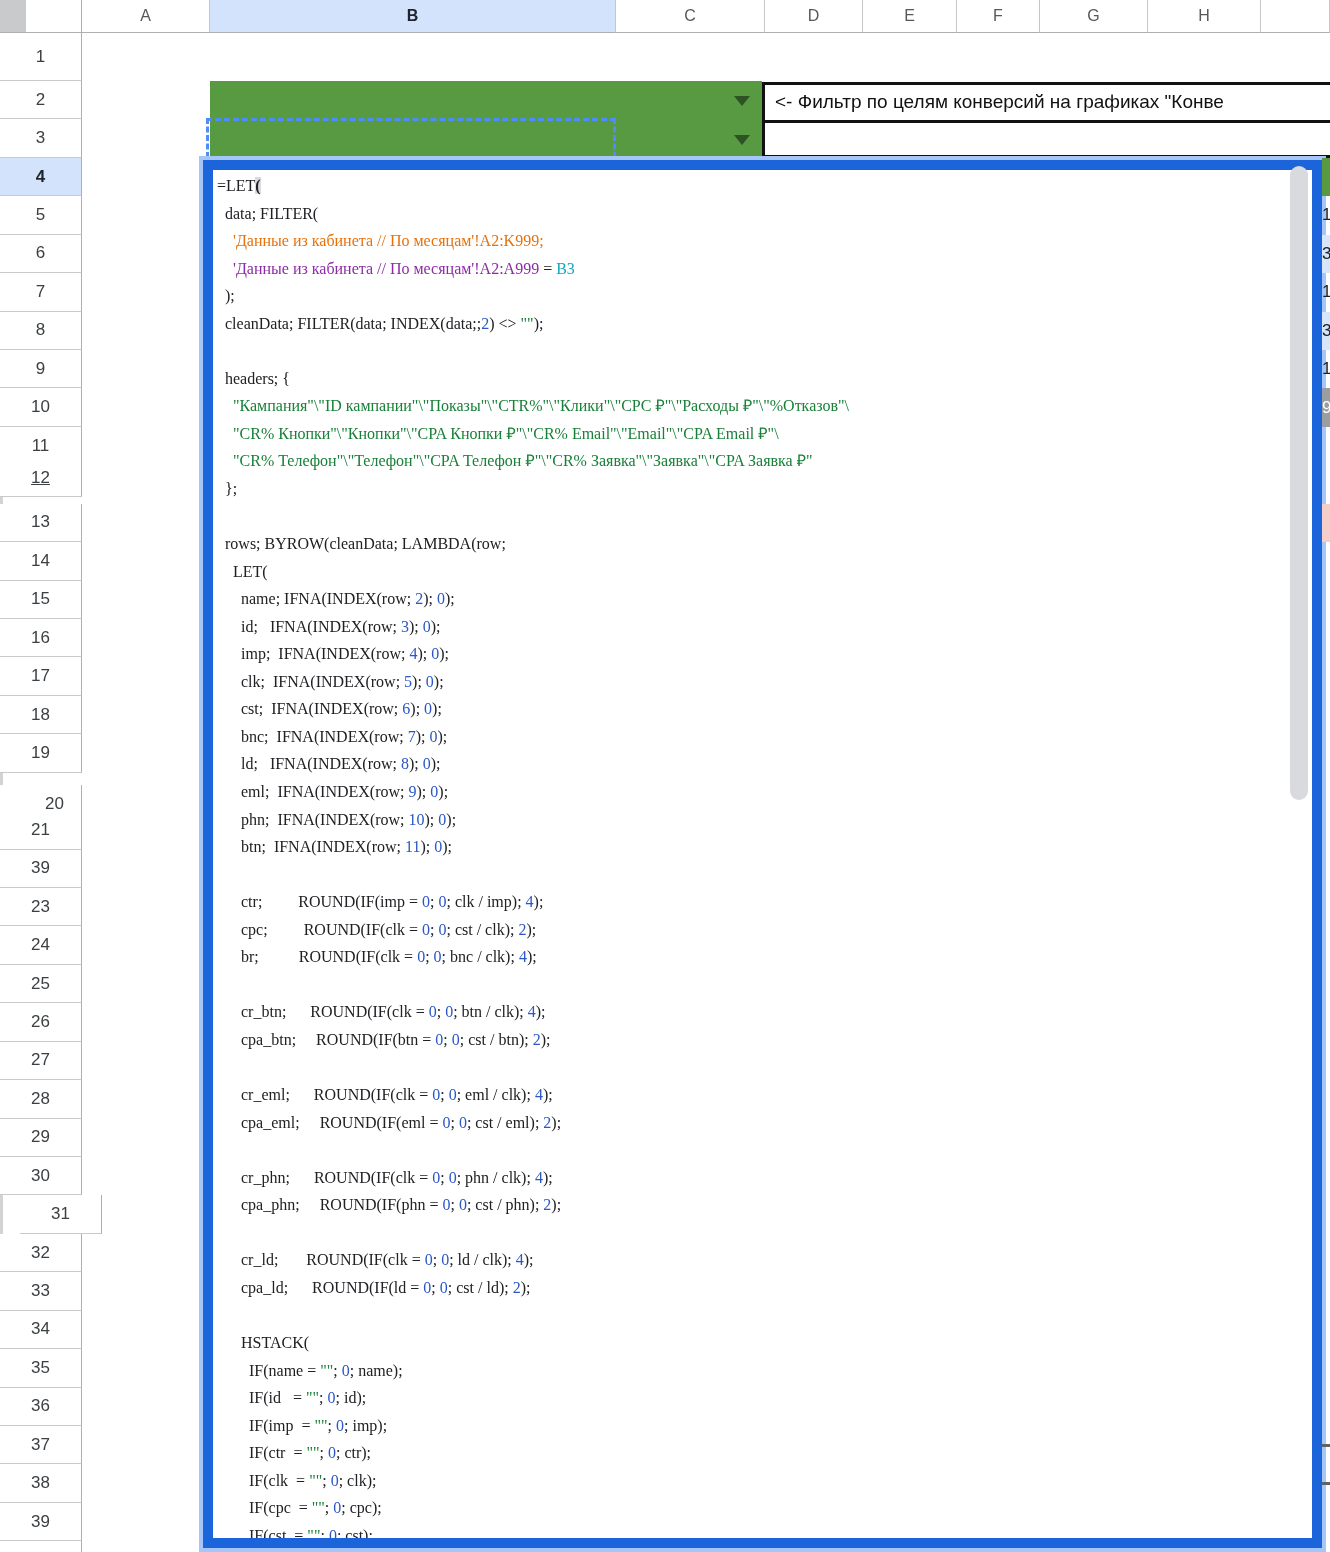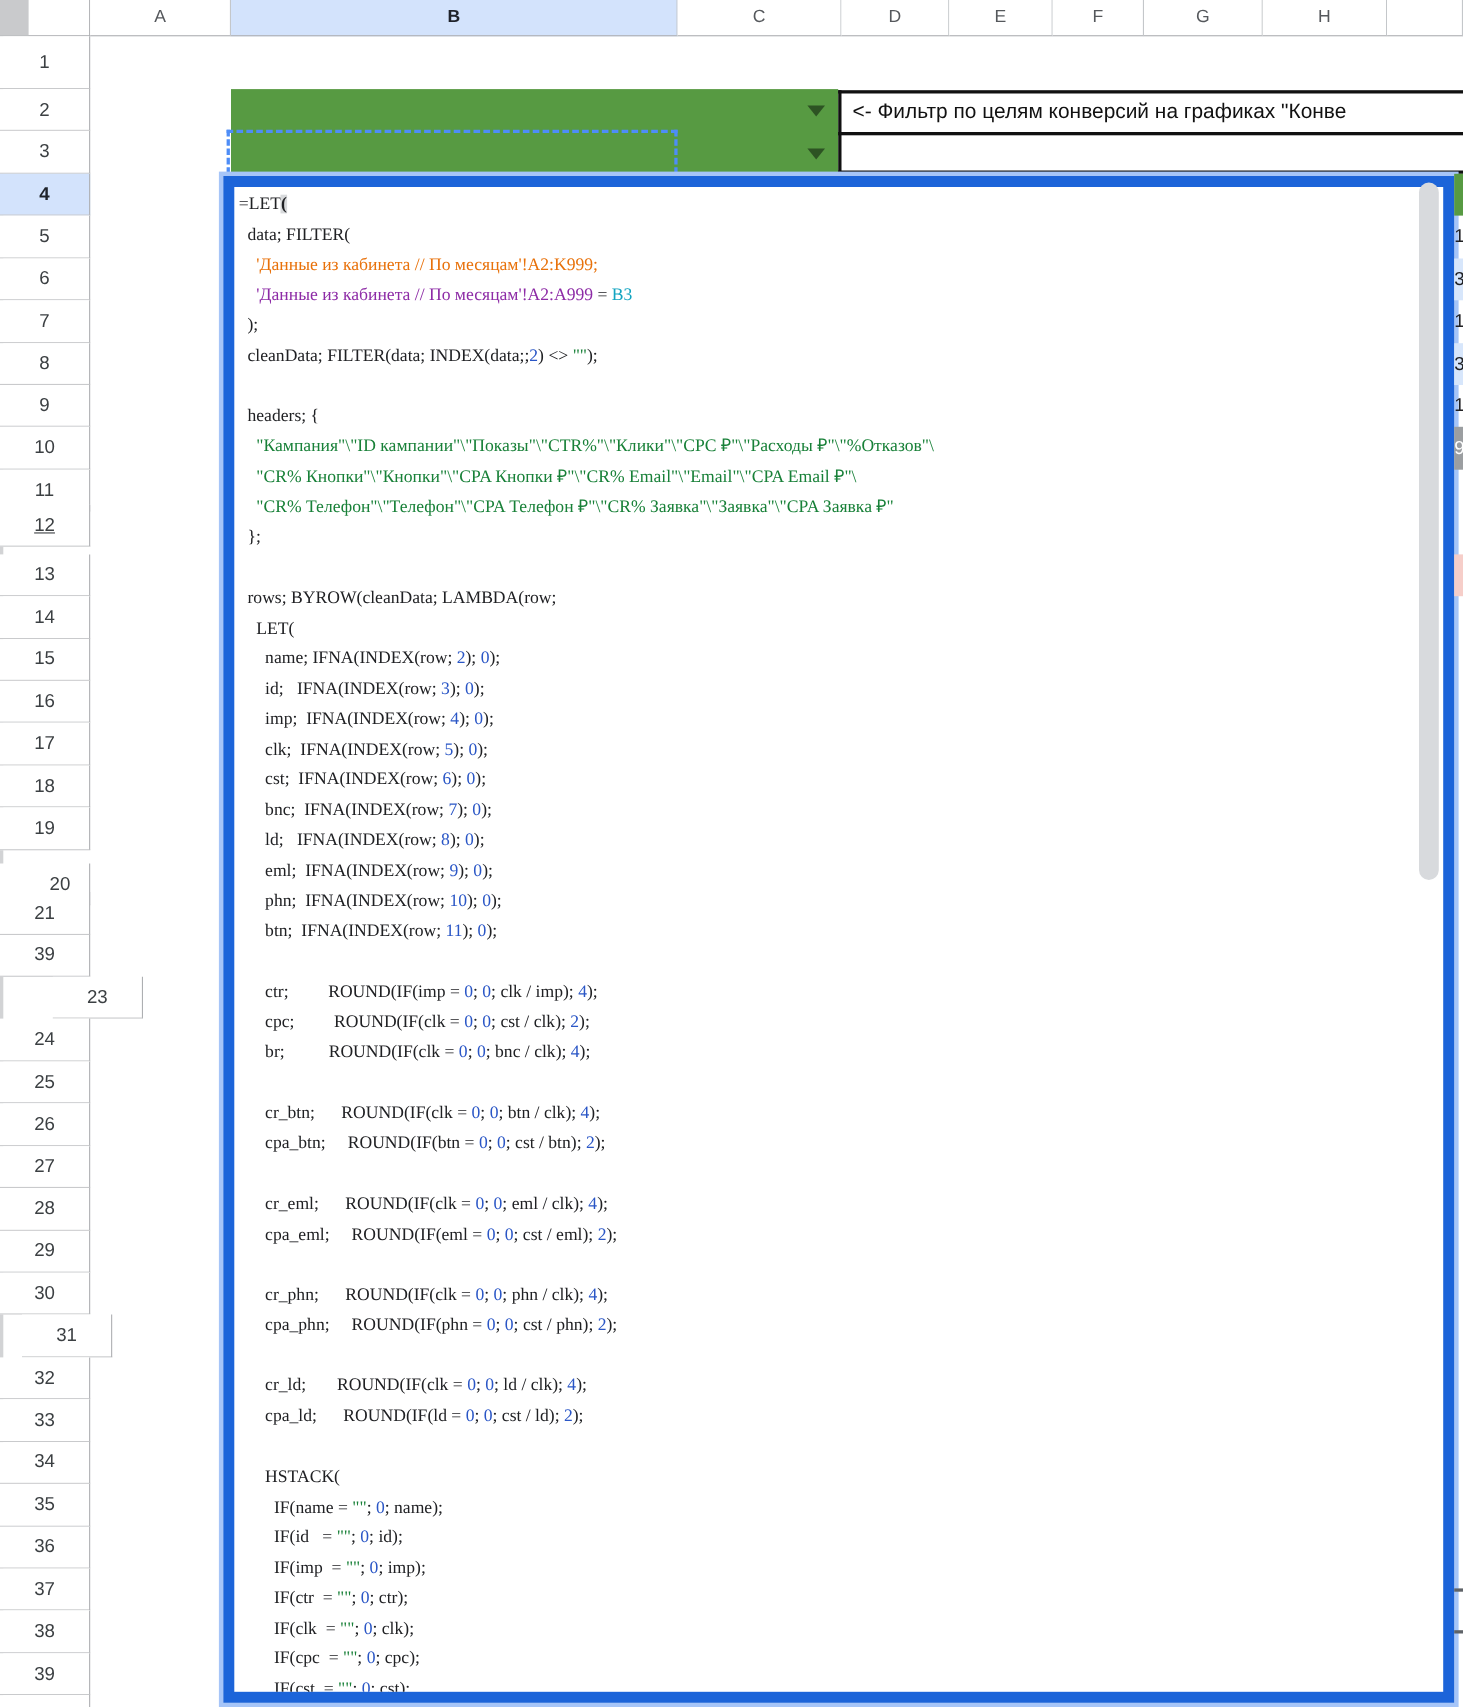--- a/index.html
+++ b/index.html
@@ -99,21 +99,21 @@
     <div class="abs rowhdr" style="top: 503.73px; height: 38.43px;">13</div>
     <div class="abs rowhdr" style="top: 542.16px; height: 38.43px;">14</div>
     <div class="abs rowhdr" style="top: 580.59px; height: 38.43px;">15</div>
     <div class="abs rowhdr" style="top: 619.02px; height: 38.43px;">16</div>
     <div class="abs rowhdr" style="top: 657.45px; height: 38.43px;">17</div>
     <div class="abs rowhdr" style="top: 695.88px; height: 38.43px;">18</div>
     <div class="abs rowhdr" style="top: 734.31px; height: 38.43px;">19</div>
     <div class="abs rowhdr" style="top: 785px; height: 38.43px; padding-left: 28px;">20</div>
     <div class="abs rowhdr" style="top: 811.17px; height: 38.43px;">21</div>
     <div class="abs rowhdr" style="top: 849.6px; height: 38.43px;">39</div>
-    <div class="abs rowhdr" style="top: 888.03px; height: 38.43px; margin-left: 48px;">23</div>
+    <div class="abs rowhdr" style="top: 888.03px; height: 38.43px;">23</div>
     <div class="abs rowhdr" style="top: 926.46px; height: 38.43px;">24</div>
     <div class="abs rowhdr" style="top: 964.89px; height: 38.43px;">25</div>
     <div class="abs rowhdr" style="top: 1003.32px; height: 38.43px;">26</div>
     <div class="abs rowhdr" style="top: 1041.75px; height: 38.43px;">27</div>
     <div class="abs rowhdr" style="top: 1080.18px; height: 38.43px;">28</div>
     <div class="abs rowhdr" style="top: 1118.61px; height: 38.43px;">29</div>
     <div class="abs rowhdr" style="top: 1157.04px; height: 38.43px;">30</div>
     <div class="abs rowhdr" style="top: 1195.47px; height: 38.43px; margin-left: 20px;">31</div>
     <div class="abs rowhdr" style="top: 1233.9px; height: 38.43px;">32</div>
     <div class="abs rowhdr" style="top: 1272.33px; height: 38.43px;">33</div>

